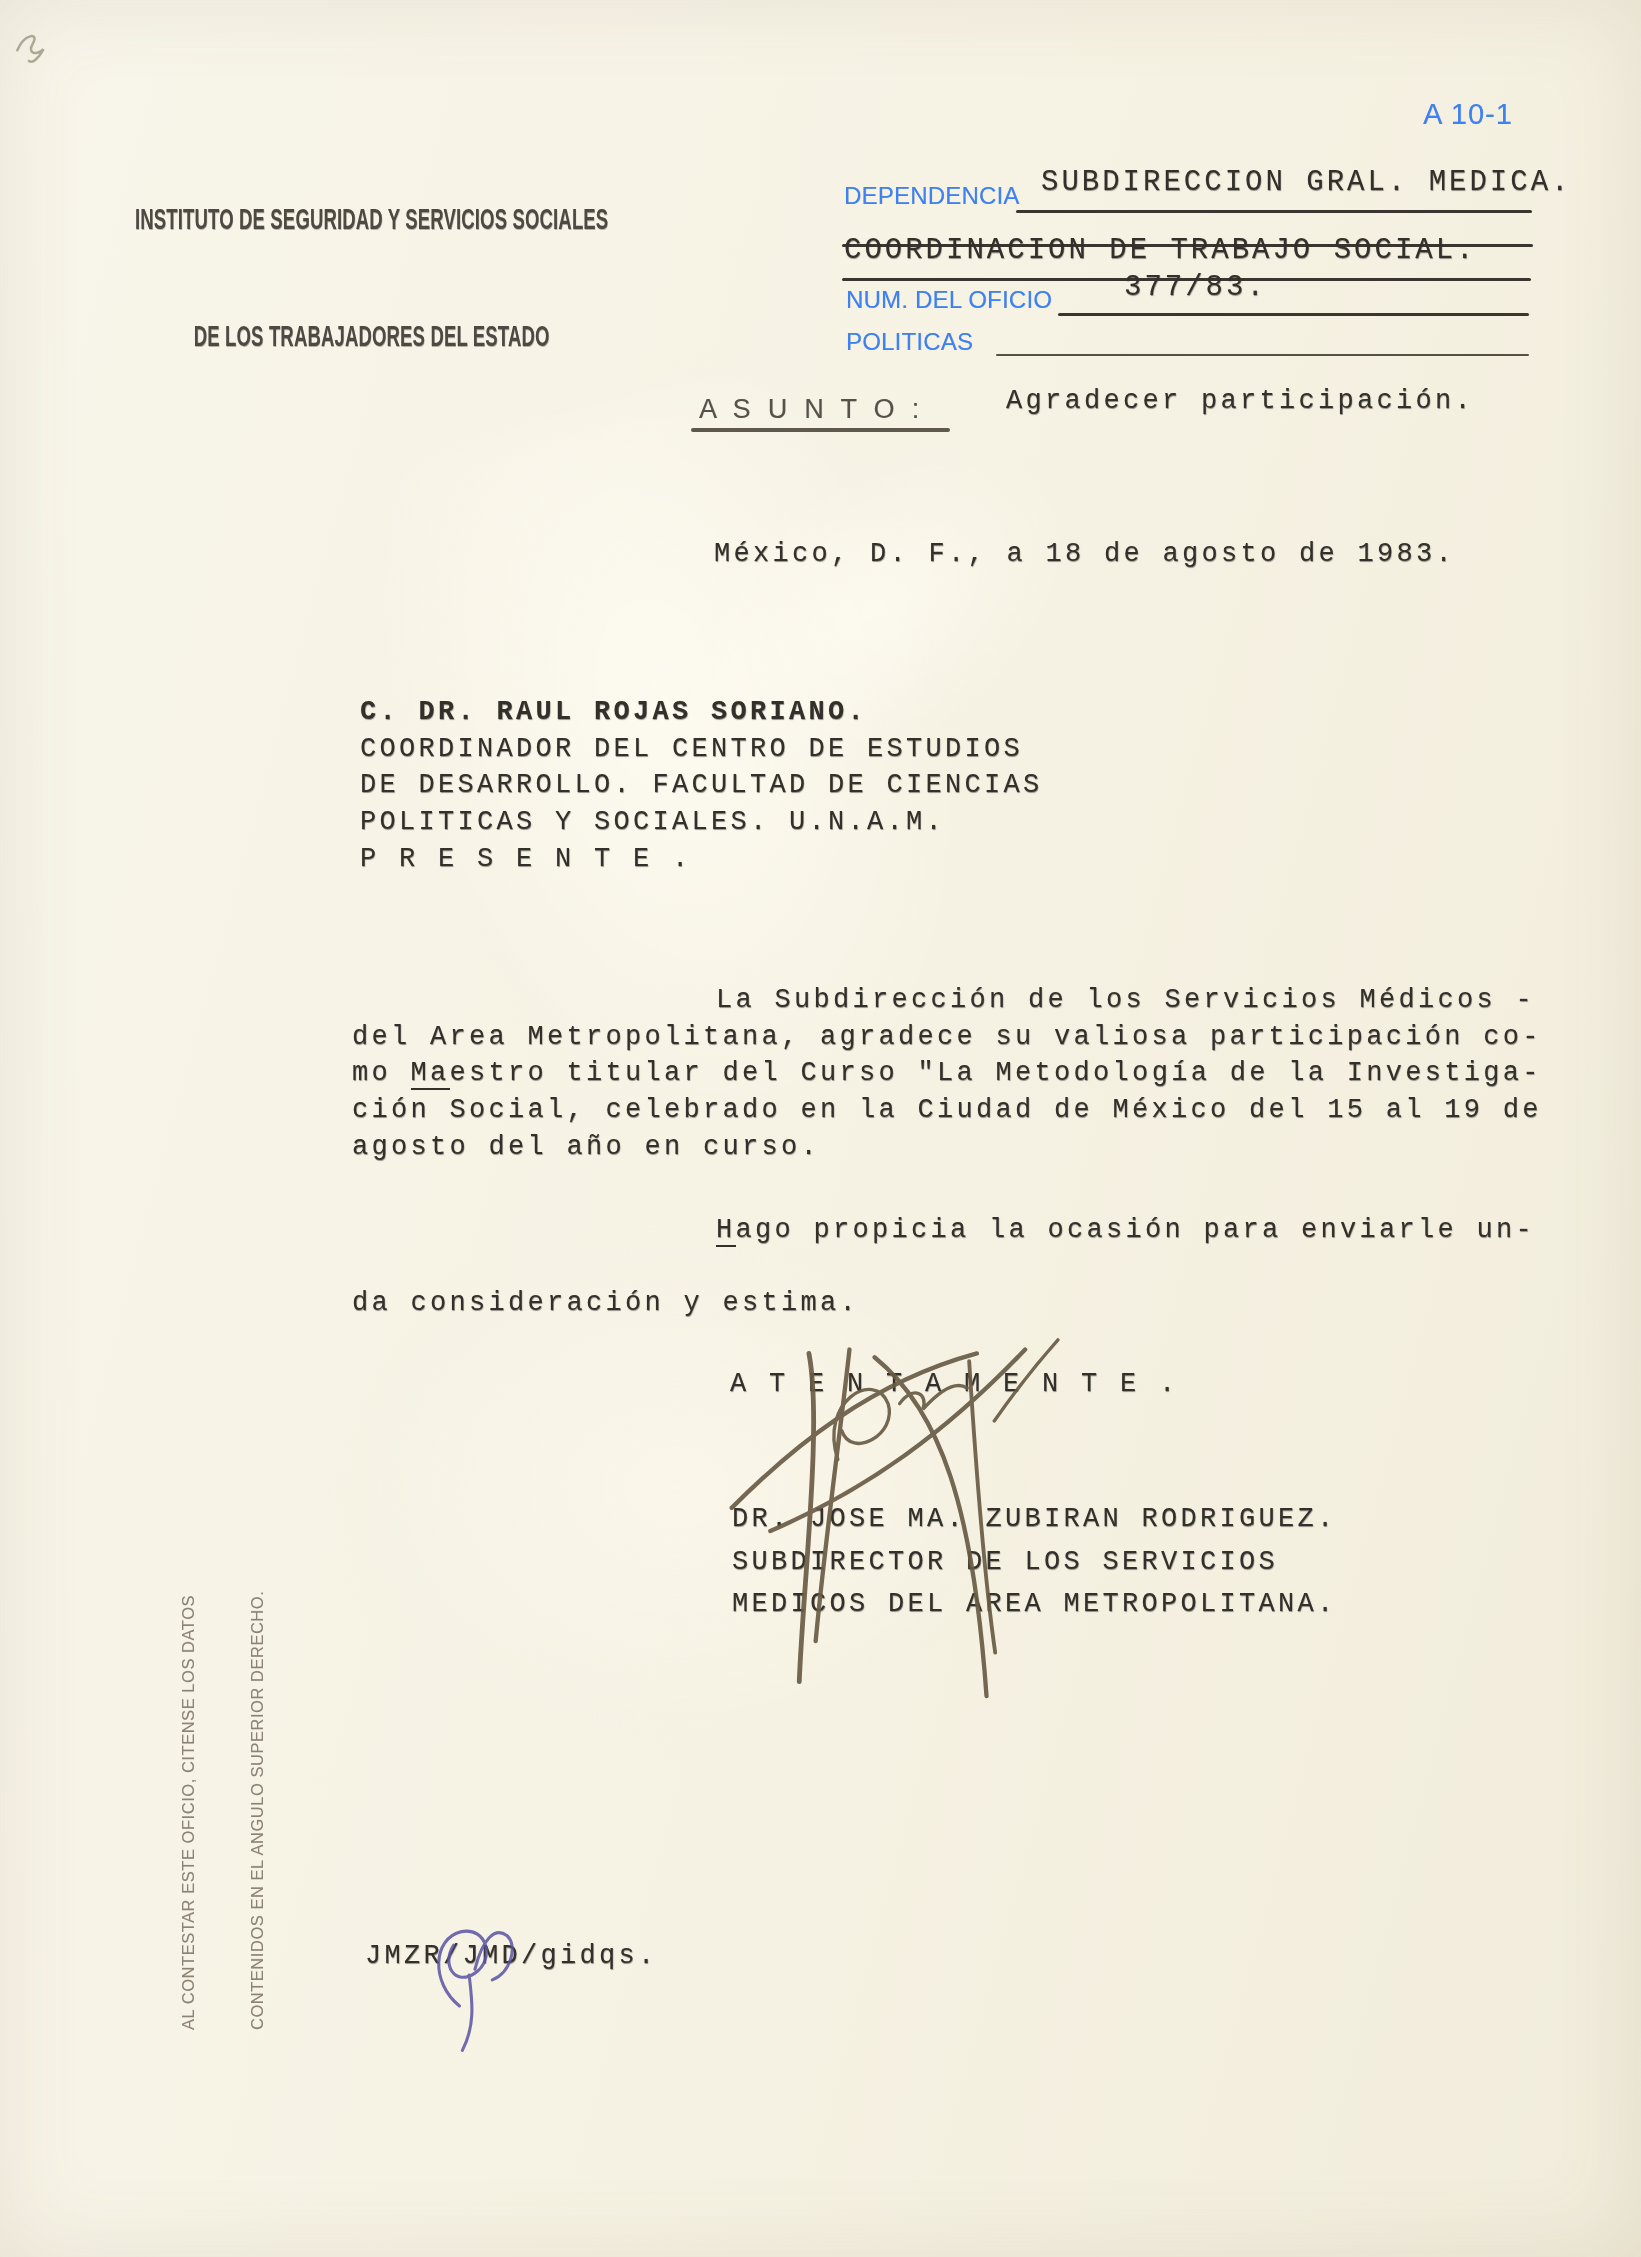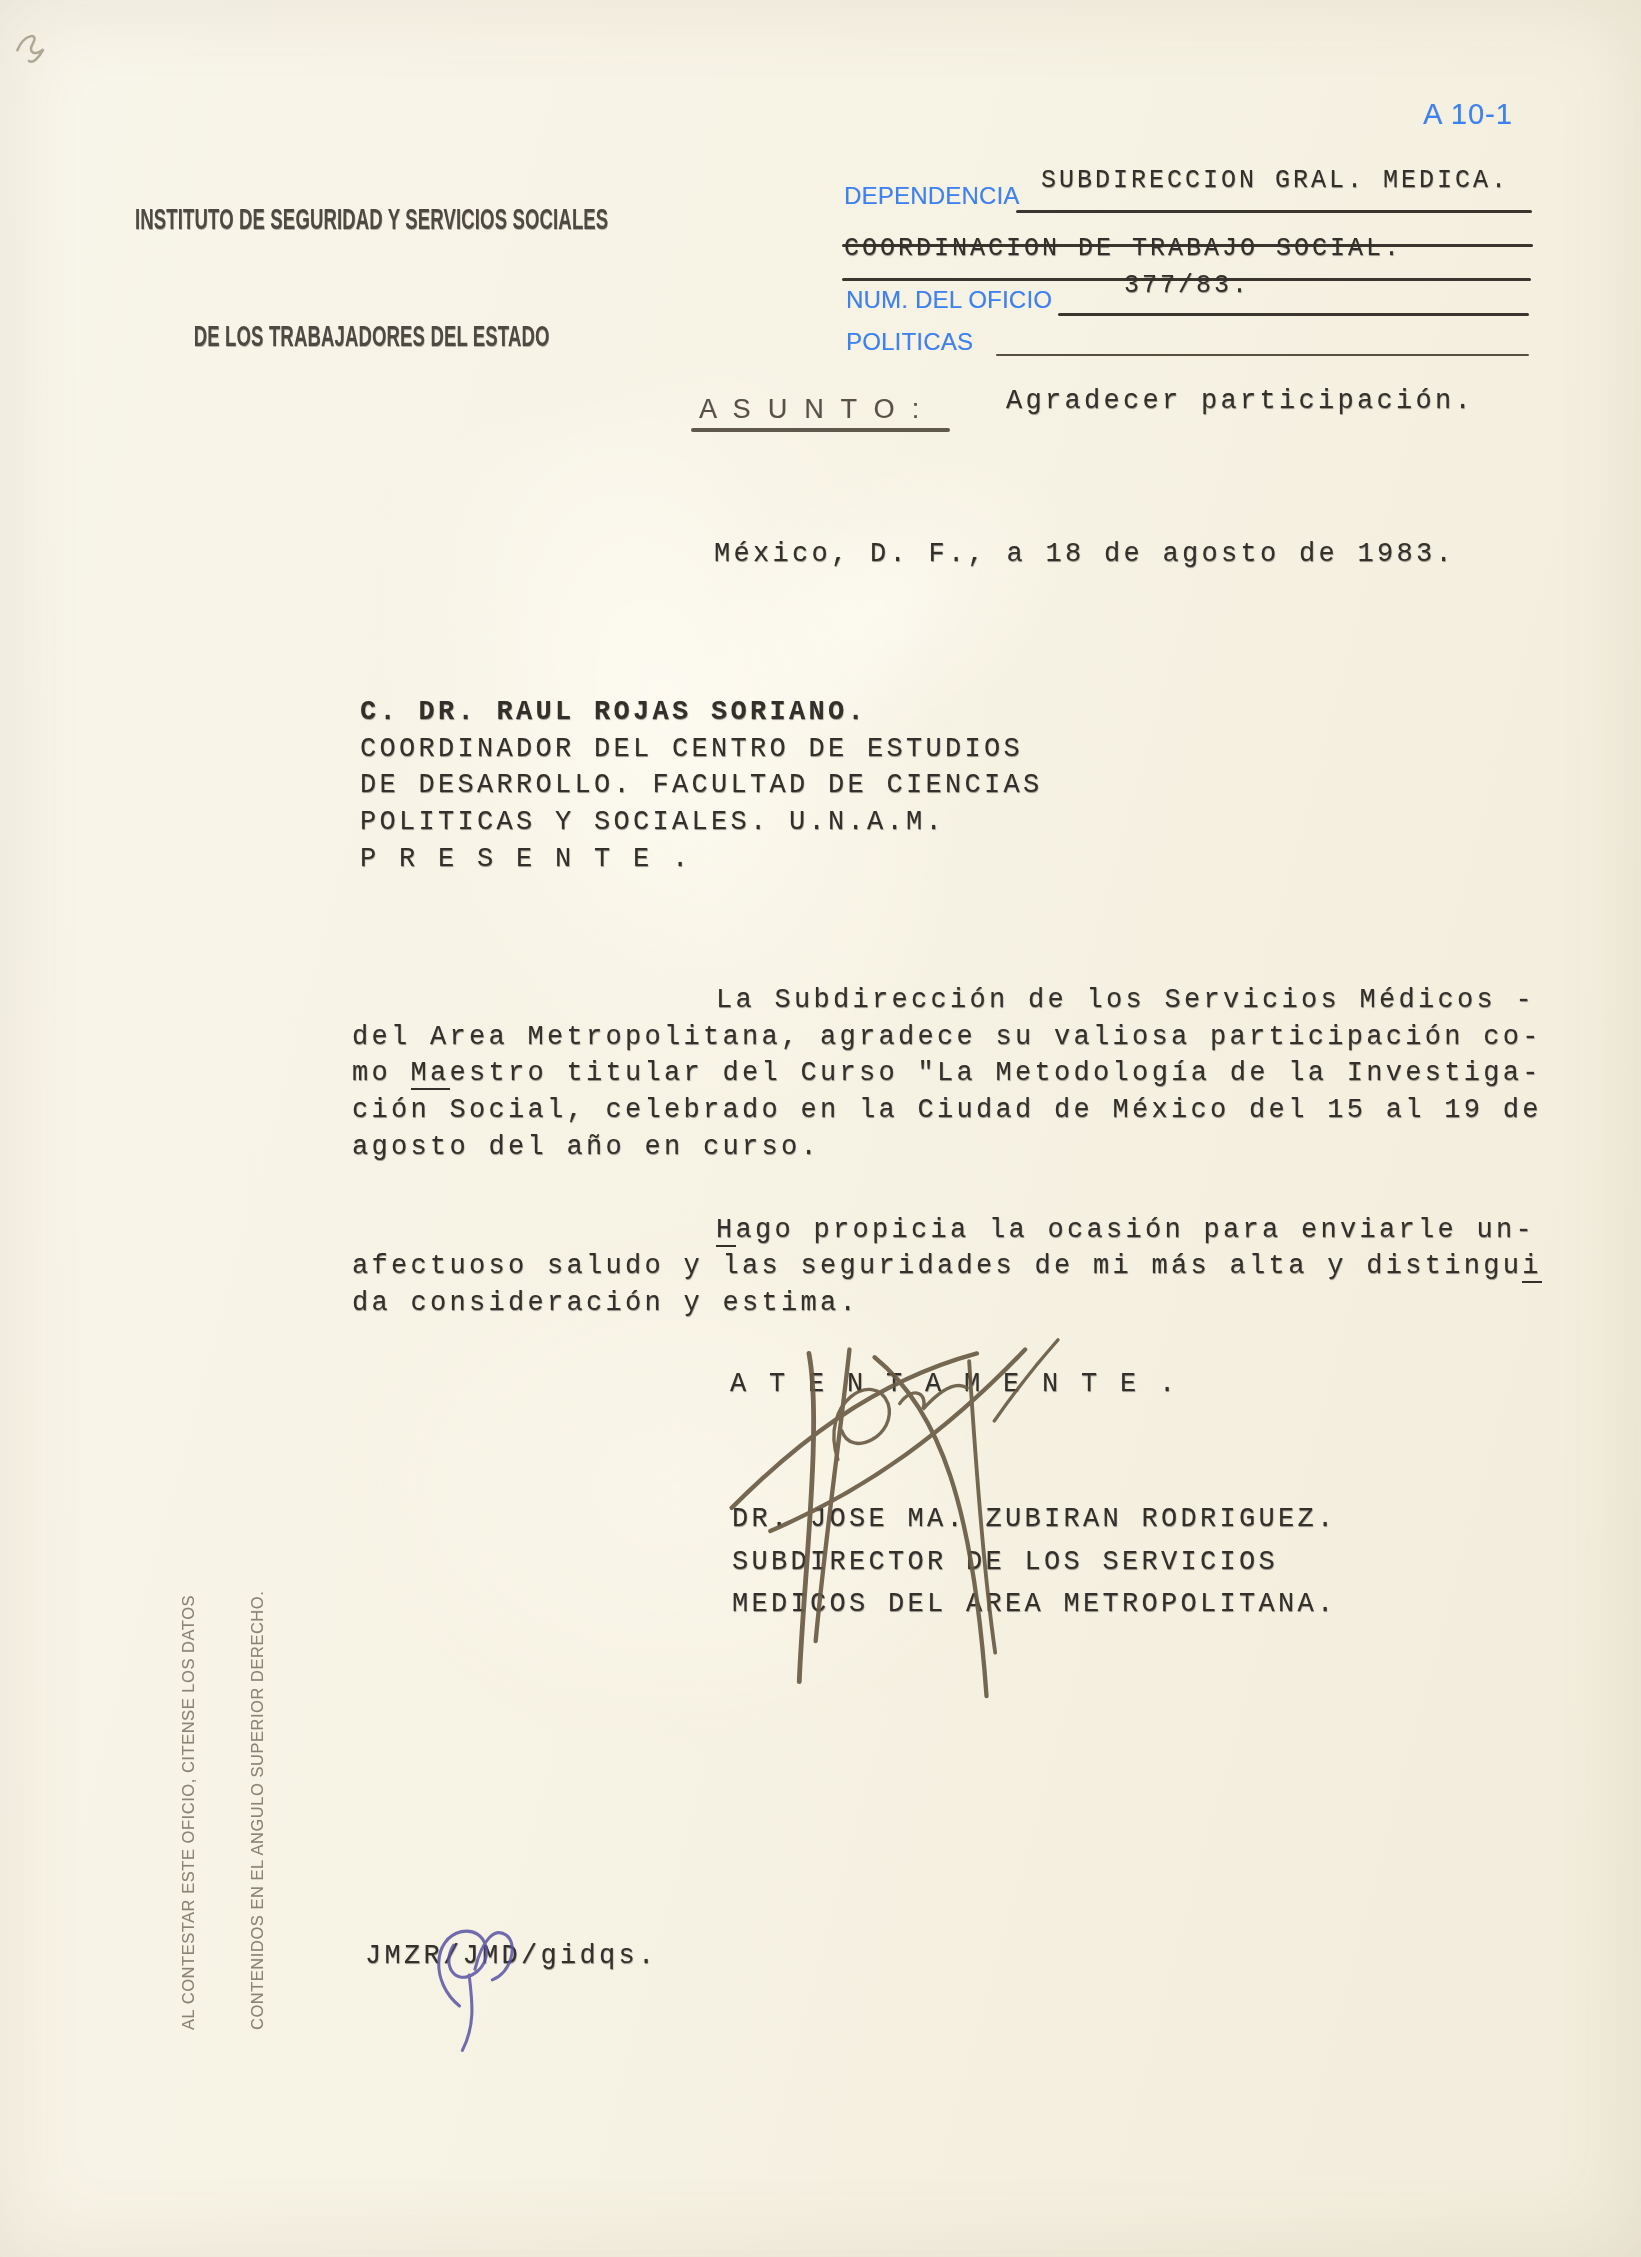--- a/index.html
+++ b/index.html
@@ -13,21 +13,21 @@
   .wm{position:absolute;filter:blur(15.4px);pointer-events:none;}
   .wm1{left:415px;top:406px;width:541px;height:734px;background:radial-gradient(ellipse at 50% 40%,rgba(255,253,244,.75),rgba(255,253,244,0) 70%);transform:rotate(-16deg);}
   .wm2{left:666px;top:483px;width:415px;height:251px;background:radial-gradient(ellipse,rgba(255,253,245,.65),rgba(255,253,245,0) 70%);transform:rotate(-34deg);}
   .wm3{left:348px;top:1236px;width:657px;height:502px;background:radial-gradient(ellipse,rgba(252,249,238,.6),rgba(252,249,238,0) 72%);}
   .abs{position:absolute;white-space:pre;}
   .typed{
     font-family:"Liberation Mono","DejaVu Sans Mono",monospace;
     font-size:27px;letter-spacing:3.3px;color:#33302b;
     text-shadow:0.5px 0.5px 0.8px rgba(51,48,43,.5);
   }
-  .typed-sm{font-size:25px;letter-spacing:3px;}
+  .typed-sm{font-size:29px;letter-spacing:3px;}
   .print{
     font-family:"Liberation Sans",sans-serif;color:#3b82f6;
     text-shadow:0.4px 0.4px 0.6px rgba(82,76,67,.35);
   }
   .letterhead{
     left:0;top:122px;width:743px;text-align:center;
     font-weight:bold;font-size:29px;line-height:39px;color:#4e4942;
     letter-spacing:0.2px;transform:scaleX(.64);transform-origin:372px 0;
     text-shadow:0.6px 0.6px 0.8px rgba(78,73,66,.4);
   }
@@ -89,21 +89,20 @@
   <div class="abs typed" style="left:360px;top:807px;">POLITICAS Y SOCIALES. U.N.A.M.</div>
   <div class="abs typed" style="left:360px;top:844px;">P R E S E N T E .</div>
 
   <div class="abs typed" style="left:716px;top:985px;">La Subdirección de los Servicios Médicos -</div>
   <div class="abs typed" style="left:352px;top:1022px;">del Area Metropolitana, agradece su valiosa participación co-</div>
   <div class="abs typed" style="left:352px;top:1058px;"><span>mo </span><span class="u">Ma</span><span>estro titular del Curso "La Metodología de la Investiga-</span></div>
   <div class="abs typed" style="left:352px;top:1095px;">ción Social, celebrado en la Ciudad de México del 15 al 19 de</div>
   <div class="abs typed" style="left:352px;top:1132px;">agosto del año en curso.</div>
 
   <div class="abs typed" style="left:716px;top:1215px;"><span class="u">H</span><span>ago propicia la ocasión para enviarle un-</span></div>
-  <div class="abs typed" style="left:352px;top:1251px;"><span>afectuoso saludo y las seguridades de mi más alta y distingu</span><span class="u">i</span></div>
   <div class="abs typed" style="left:352px;top:1288px;">da consideración y estima.</div>
 
   <div class="abs typed" style="left:730px;top:1369px;">A T E N T A M E N T E .</div>
   <div class="abs typed" style="left:732px;top:1504px;">DR. JOSE MA. ZUBIRAN RODRIGUEZ.</div>
   <div class="abs typed" style="left:732px;top:1547px;">SUBDIRECTOR DE LOS SERVICIOS</div>
   <div class="abs typed" style="left:732px;top:1589px;">MEDICOS DEL AREA METROPOLITANA.</div>
 
   <div class="abs margin-note">
     <div>AL CONTESTAR ESTE OFICIO, CITENSE LOS DATOS</div>
     <div>CONTENIDOS EN EL ANGULO SUPERIOR DERECHO.</div>

